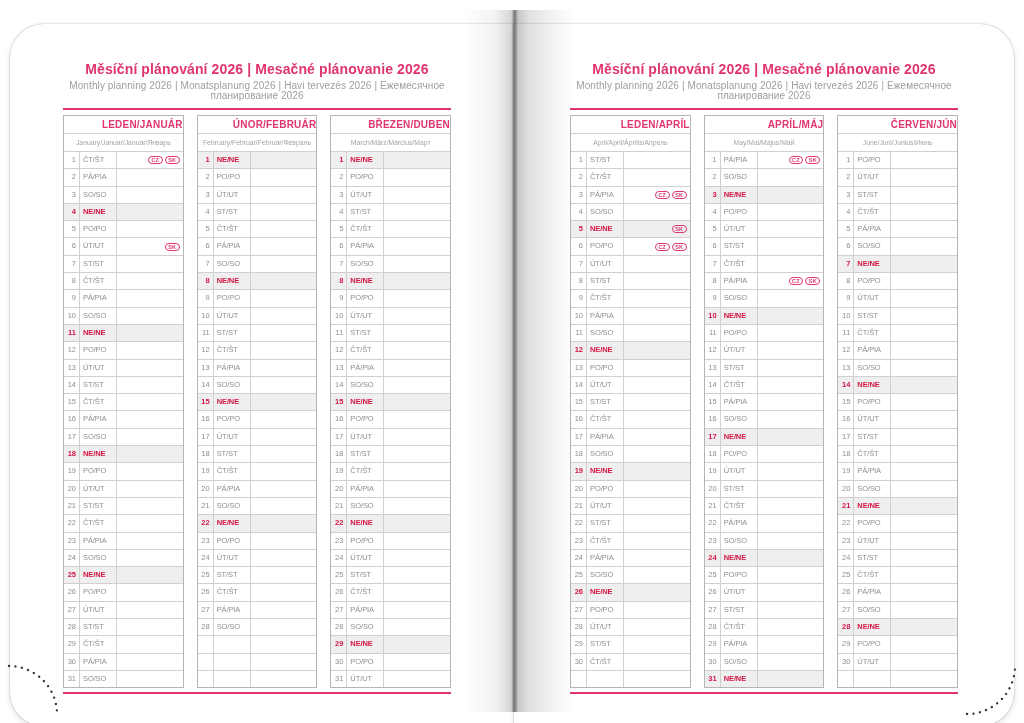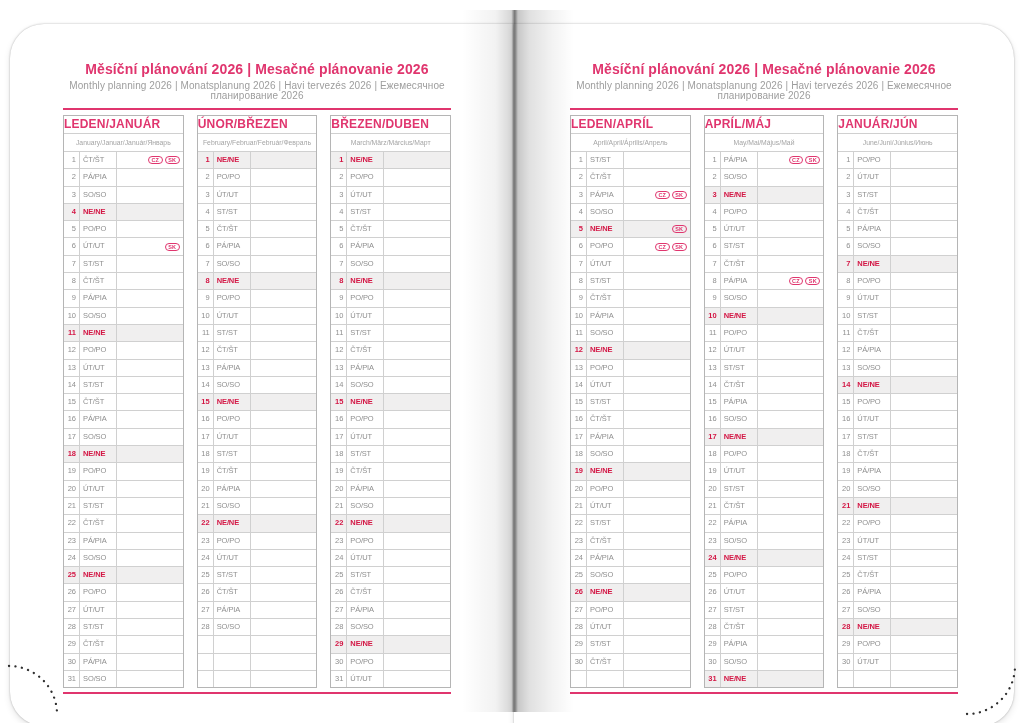--- a/index.html
+++ b/index.html
@@ -27,21 +27,21 @@
 
   .content{position:absolute;top:37px;left:53px;width:388px;text-align:center;}
   .page.right .content{left:56px;}
 
   .title{font-size:14px;font-weight:bold;color:var(--accent);letter-spacing:.1px;line-height:16px;}
   .subtitle{font-size:10px;color:#9d9d9d;margin-top:4px;line-height:10px;letter-spacing:.1px;}
   .rule{height:2px;background:var(--accent);margin-top:7px;}
 
   .cols{display:flex;gap:13px;margin-top:5px;text-align:left;}
   .month{flex:1;border:1px solid var(--border-out);background:#fff;}
-  .m-name{height:17px;line-height:17px;text-align:left;font-size:12px;font-weight:bold;
+  .m-name{height:17px;line-height:17px;text-align:right;font-size:10px;font-weight:bold;
           color:var(--accent);letter-spacing:.2px;}
   .m-sub{height:18px;line-height:18px;text-align:center;font-size:6.8px;color:#a5a5a5;
          border-top:1px solid var(--border-in);}
   .row{display:flex;height:17.3px;border-top:1px solid var(--border-in);}
   .c-num{width:16px;border-right:1px solid var(--border-in);font-size:7.5px;color:var(--txt-gray);
          text-align:right;padding-right:3px;line-height:16px;}
   .c-dow{width:37px;border-right:1px solid var(--border-in);font-size:7.5px;color:var(--txt-gray);
          padding-left:3px;line-height:16px;letter-spacing:-.1px;}
   .c-note{flex:1;display:flex;justify-content:flex-end;align-items:center;gap:2px;padding-right:3px;}
   .row.sunday{background:var(--sunday-bg);}
@@ -222,21 +222,21 @@
             <div class="c-dow">PÁ/PIA</div>
             <div class="c-note"></div>
           </div>
           <div class="row">
             <div class="c-num">31</div>
             <div class="c-dow">SO/SO</div>
             <div class="c-note"></div>
           </div>
         </div>
         <div class="month">
-          <div class="m-name">ÚNOR/BŘEZEN</div>
+          <div class="m-name">ÚNOR/FEBRUÁR</div>
           <div class="m-sub">February/Februar/Február/Февраль</div>
           <div class="row sunday">
             <div class="c-num">1</div>
             <div class="c-dow">NE/NE</div>
             <div class="c-note"></div>
           </div>
           <div class="row">
             <div class="c-num">2</div>
             <div class="c-dow">PO/PO</div>
             <div class="c-note"></div>
@@ -883,21 +883,21 @@
             <div class="c-dow">SO/SO</div>
             <div class="c-note"></div>
           </div>
           <div class="row sunday">
             <div class="c-num">31</div>
             <div class="c-dow">NE/NE</div>
             <div class="c-note"></div>
           </div>
         </div>
         <div class="month">
-          <div class="m-name">JANUÁR/JÚN</div>
+          <div class="m-name">ČERVEN/JÚN</div>
           <div class="m-sub">June/Juni/Június/Июнь</div>
           <div class="row">
             <div class="c-num">1</div>
             <div class="c-dow">PO/PO</div>
             <div class="c-note"></div>
           </div>
           <div class="row">
             <div class="c-num">2</div>
             <div class="c-dow">ÚT/UT</div>
             <div class="c-note"></div>

